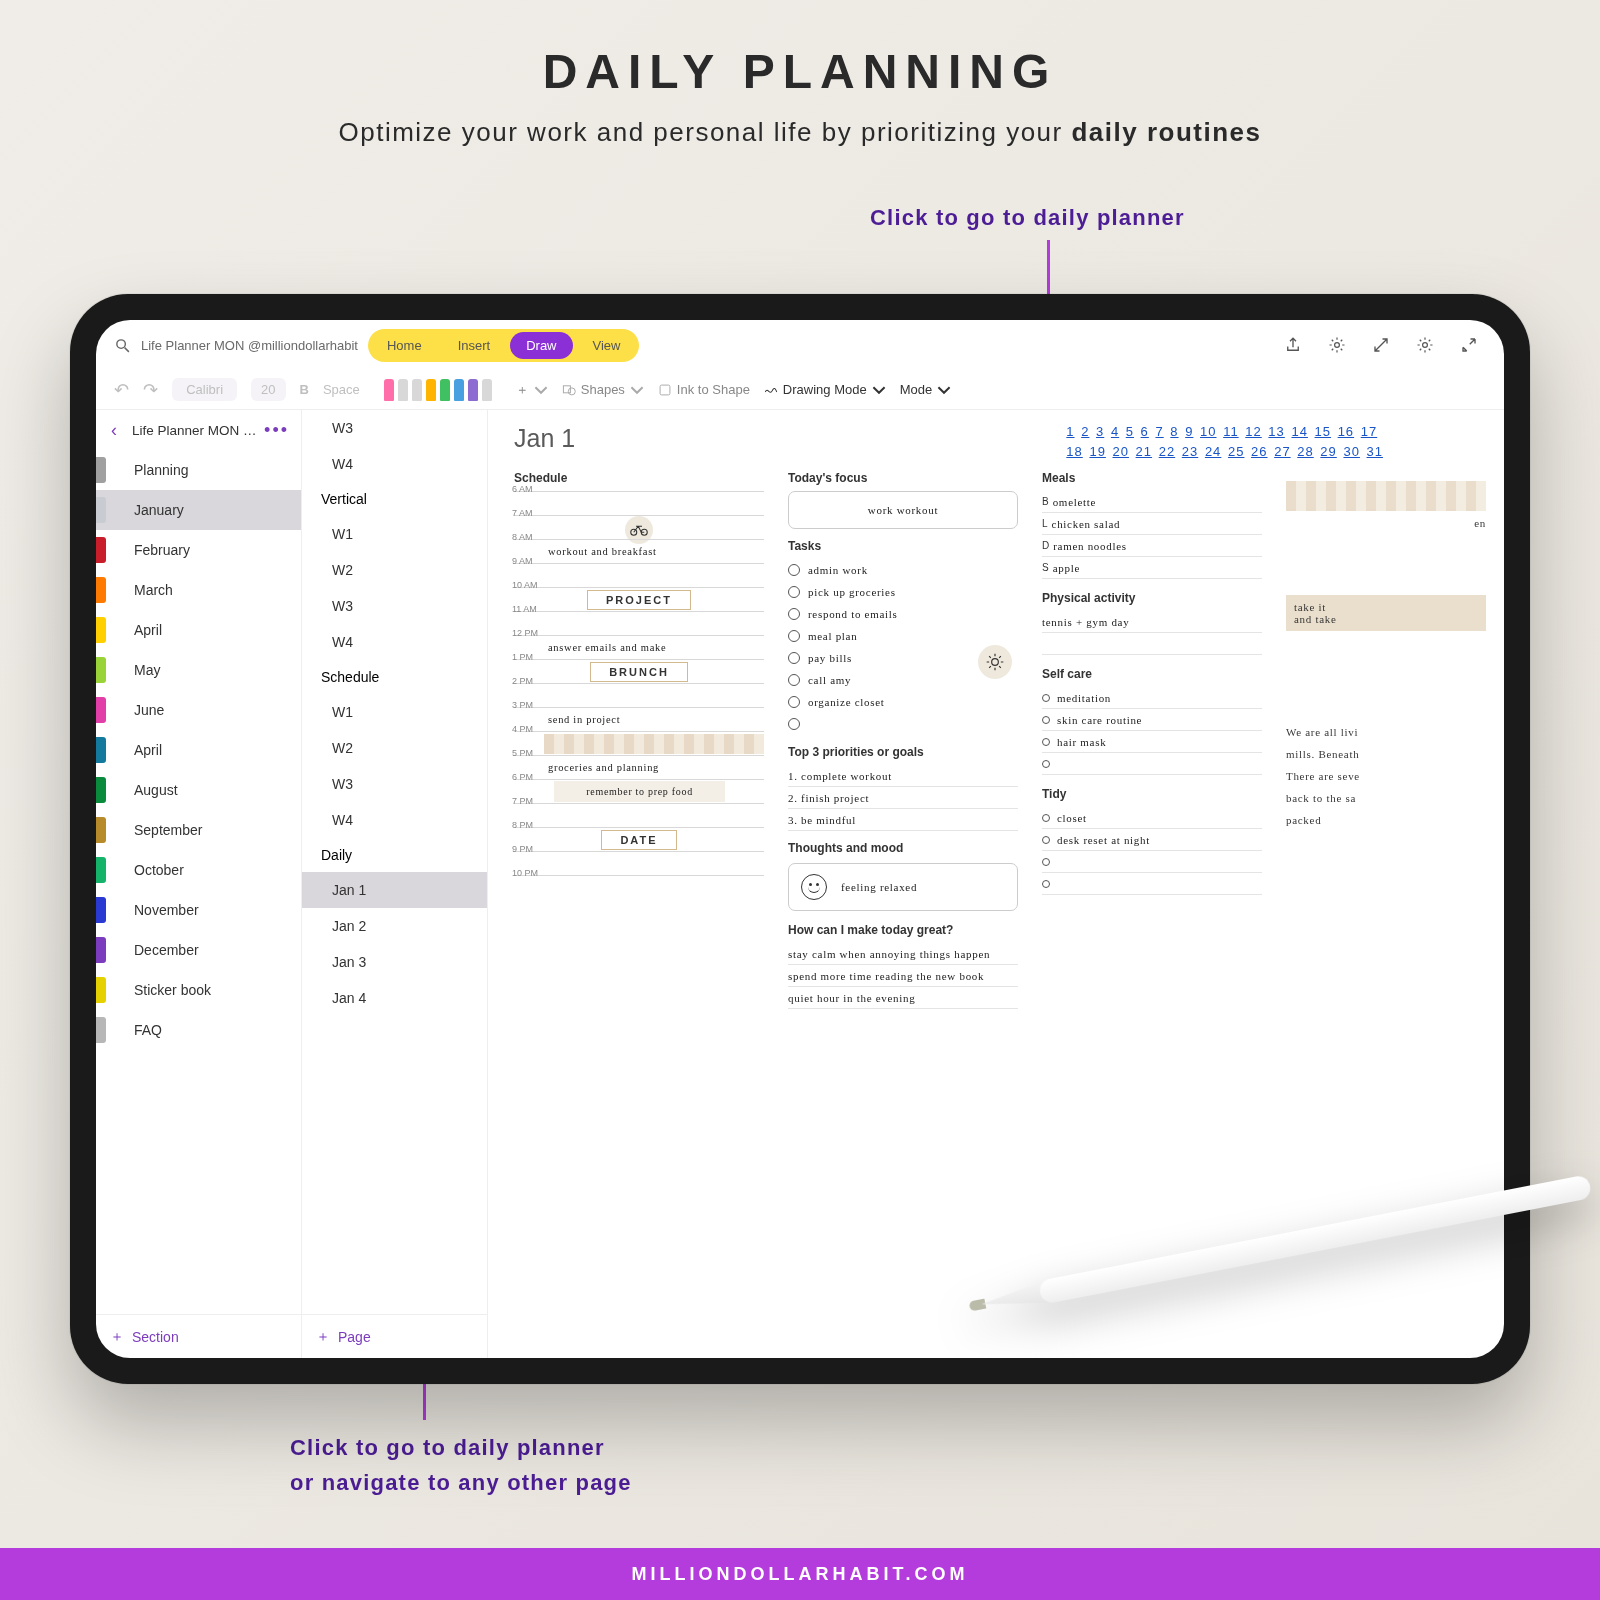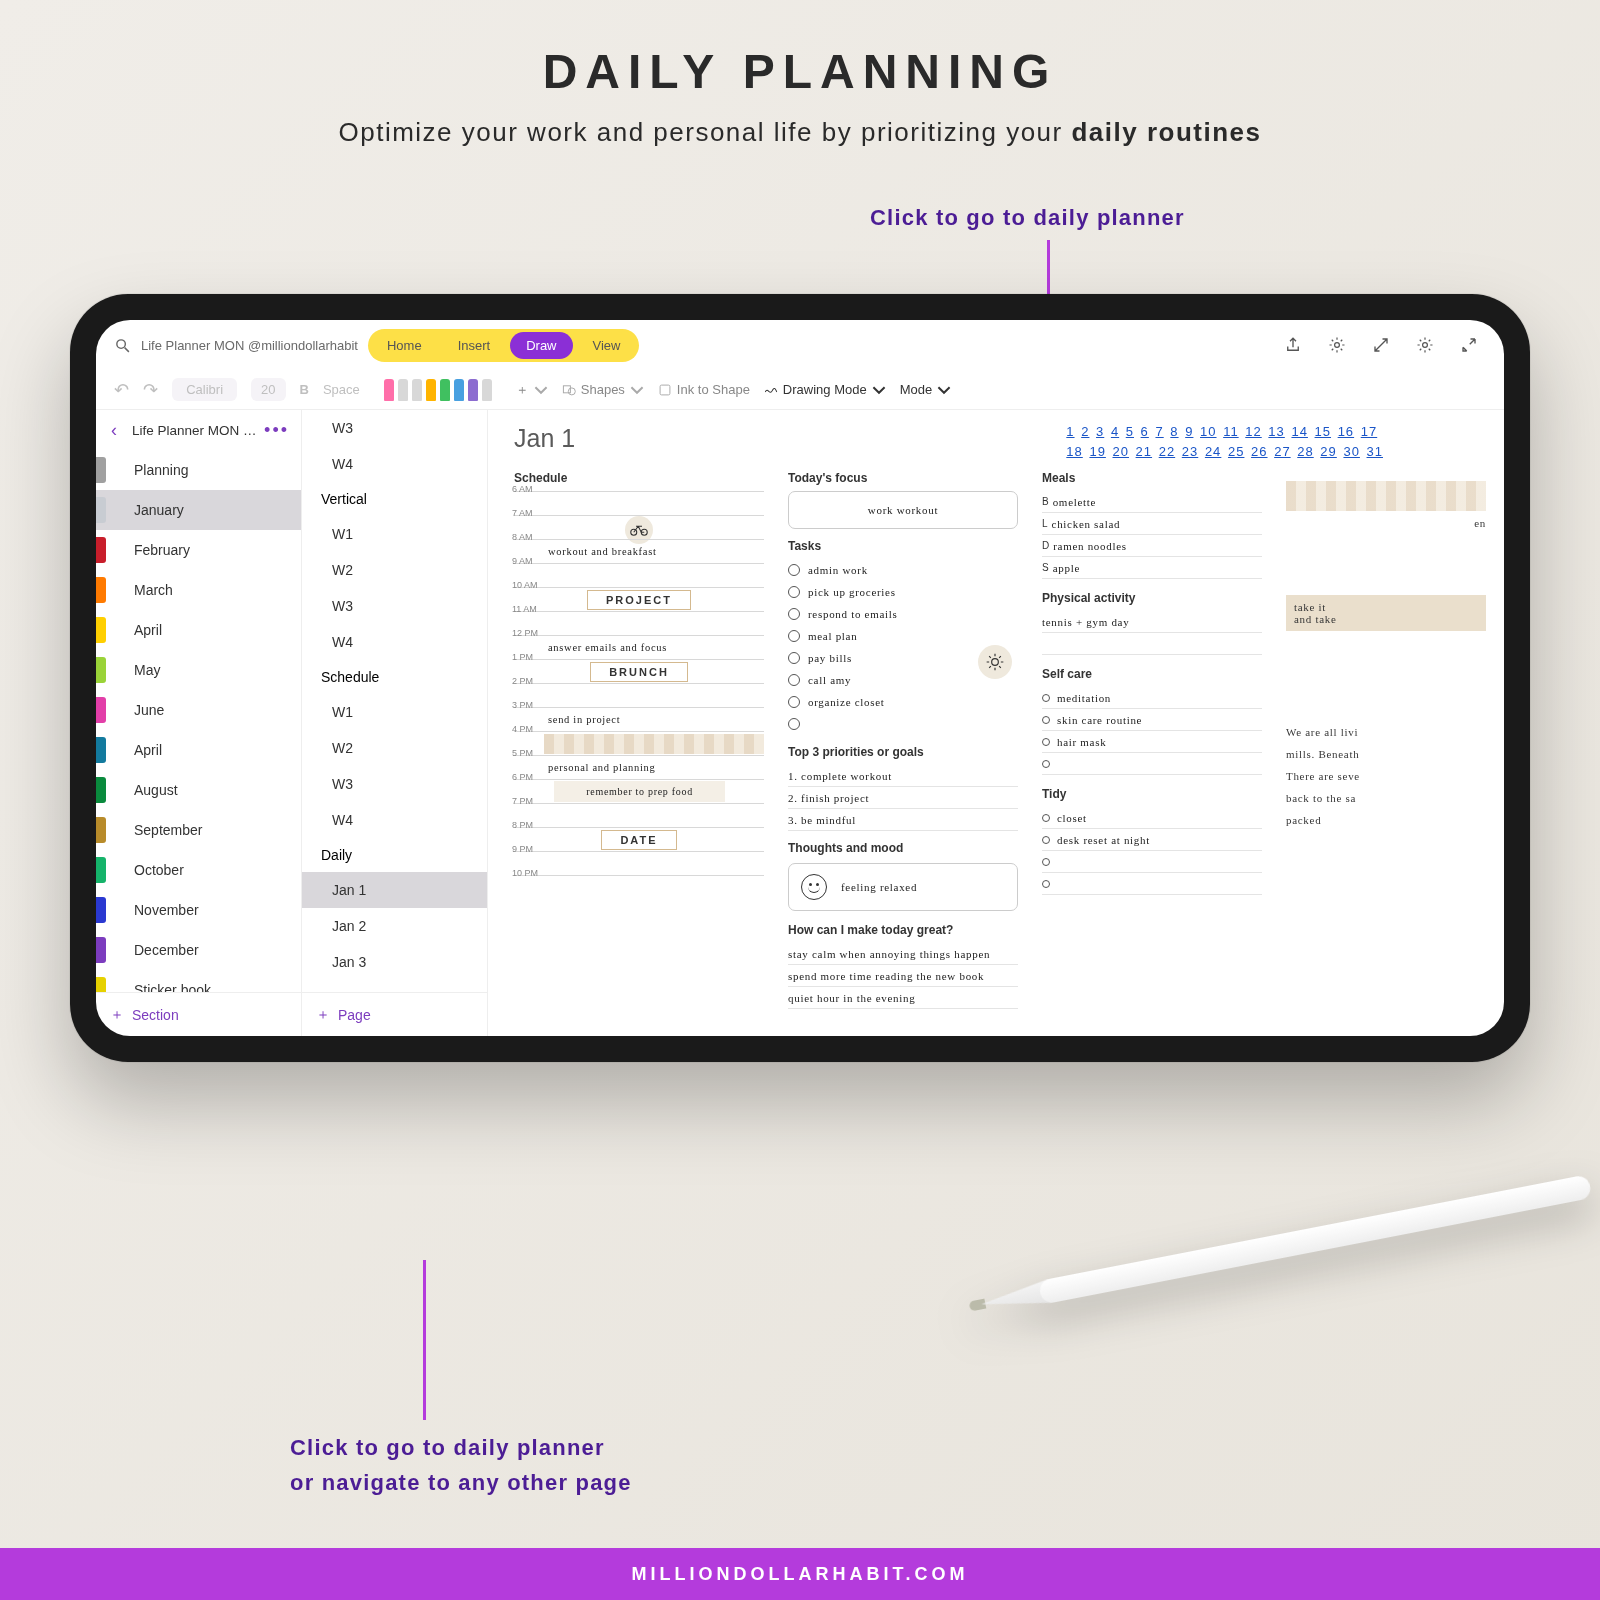--- a/index.html
+++ b/index.html
@@ -10,21 +10,21 @@
   .hero { text-align: center; padding-top: 44px; }
   .hero h1 { font-size: 48px; letter-spacing: 8px; font-weight: 800; color: #2a2a2a; }
   .hero p  { font-size: 26px; letter-spacing: 1.5px; color: #2a2a2a; margin-top: 18px; font-weight: 400; }
   .hero p b { font-weight: 800; }
 
   
   .callout { position:absolute; font-size:22px; letter-spacing:1.2px; font-weight:700; color:#4c1d95; }
   .callout-line { position:absolute; width:3px; background:#b43bdc; }
 
   
-  .tablet { position:absolute; left:70px; top:294px; width:1460px; height:768px; background:#1a1a1a; border-radius:58px; padding:26px; box-shadow:0 40px 80px rgba(0,0,0,.25), 0 0 0 1px rgba(0,0,0,.05); }
+  .tablet { position:absolute; left:70px; top:294px; width:1460px; height:1090px; background:#1a1a1a; border-radius:58px; padding:26px; box-shadow:0 40px 80px rgba(0,0,0,.25), 0 0 0 1px rgba(0,0,0,.05); }
   .screen { width:100%; height:100%; background:#fff; border-radius:34px; overflow:hidden; position:relative; display:flex; flex-direction:column; }
 
   
   .toolbar { display:flex; align-items:center; height:50px; padding:0 18px; gap:10px; font-size:14px; color:#555; }
   .search-icon { width:17px; height:17px; }
   .search-text { color:#6a6a6a; flex:0 0 auto; font-size:13px; }
   .tabs { margin-left:auto; display:flex; gap:4px; background:#fde047; border-radius:20px; padding:3px; }
   .tab { padding:6px 16px; border-radius:18px; font-size:13px; color:#555; cursor:pointer; }
   .tab.active { background:#8b2fd6; color:#fff; }
   .spacer { flex:1; }
@@ -348,40 +348,40 @@
                 </div>
                 <div class="hr-line">
                   <span class="hr-time">10 AM</span>
                   <span class="blk" style="margin:auto">PROJECT</span>
                 </div>
                 <div class="hr-line">
                   <span class="hr-time">11 AM</span>
                 </div>
                 <div class="hr-line">
                   <span class="hr-time">12 PM</span>
-                  <span class="hr-txt hand">answer emails and focus</span>
+                  <span class="hr-txt hand">answer emails and make</span>
                 </div>
                 <div class="hr-line">
                   <span class="hr-time">1 PM</span>
                   <span class="blk" style="margin:auto">BRUNCH</span>
                 </div>
                 <div class="hr-line">
                   <span class="hr-time">2 PM</span>
                 </div>
                 <div class="hr-line">
                   <span class="hr-time">3 PM</span>
                   <span class="hr-txt hand">send in project</span>
                 </div>
                 <div class="hr-line">
                   <span class="hr-time">4 PM</span>
                   <div class="sticky" style="margin-left:30px;flex:1"></div>
                 </div>
                 <div class="hr-line">
                   <span class="hr-time">5 PM</span>
-                  <span class="hr-txt hand">personal and planning</span>
+                  <span class="hr-txt hand">groceries and planning</span>
                 </div>
                 <div class="hr-line">
                   <span class="hr-time">6 PM</span>
                   <div class="sticky2 hand" style="margin-left:40px;flex:.8">remember to prep food</div>
                 </div>
                 <div class="hr-line">
                   <span class="hr-time">7 PM</span>
                 </div>
                 <div class="hr-line">
                   <span class="hr-time">8 PM</span>

